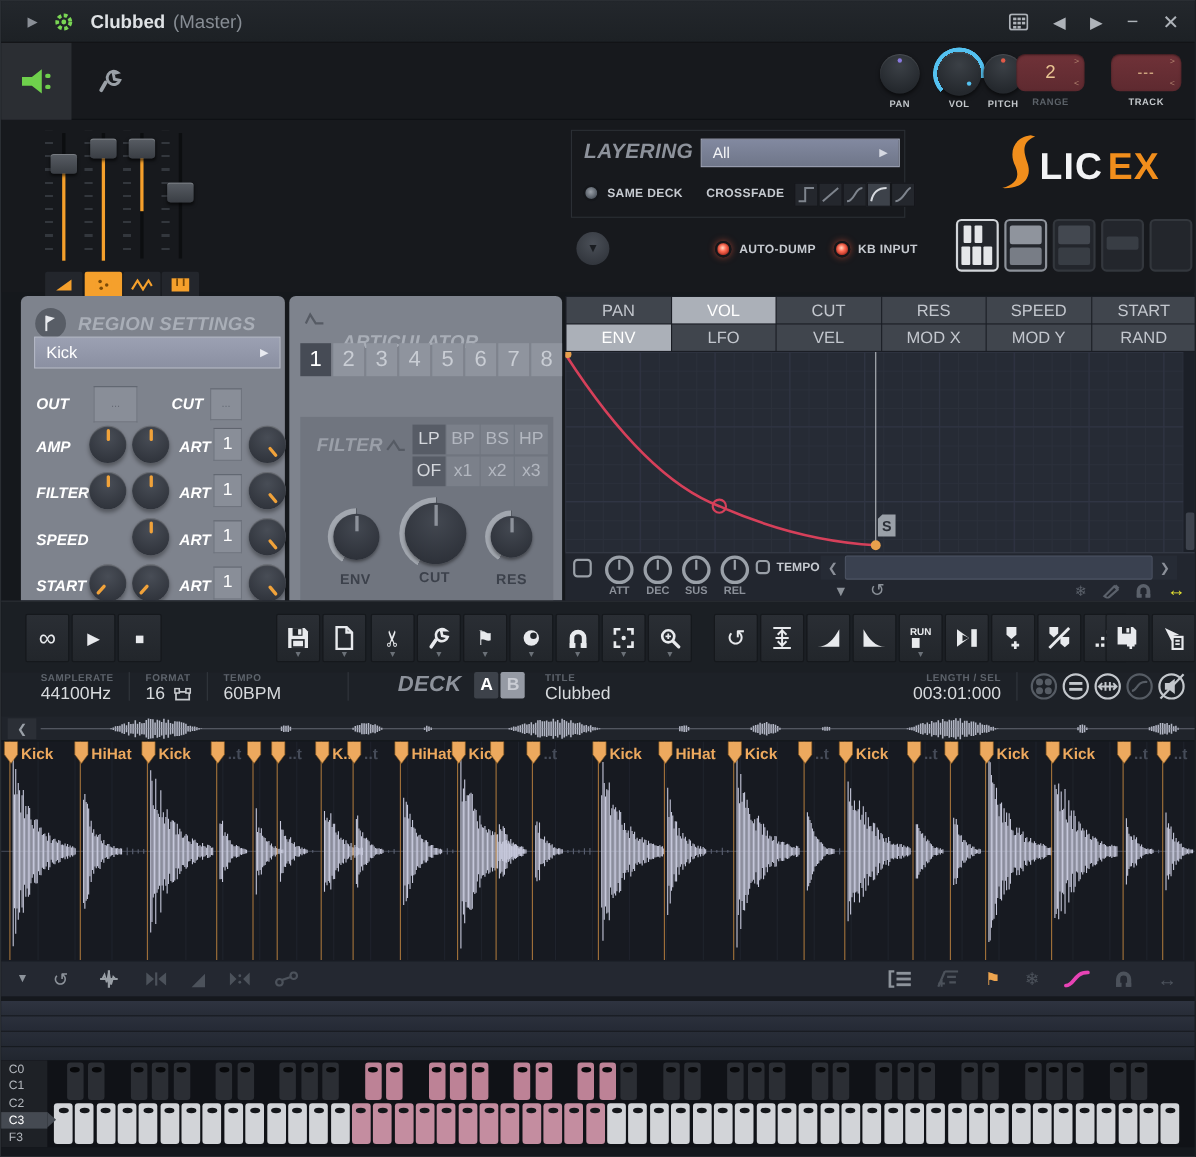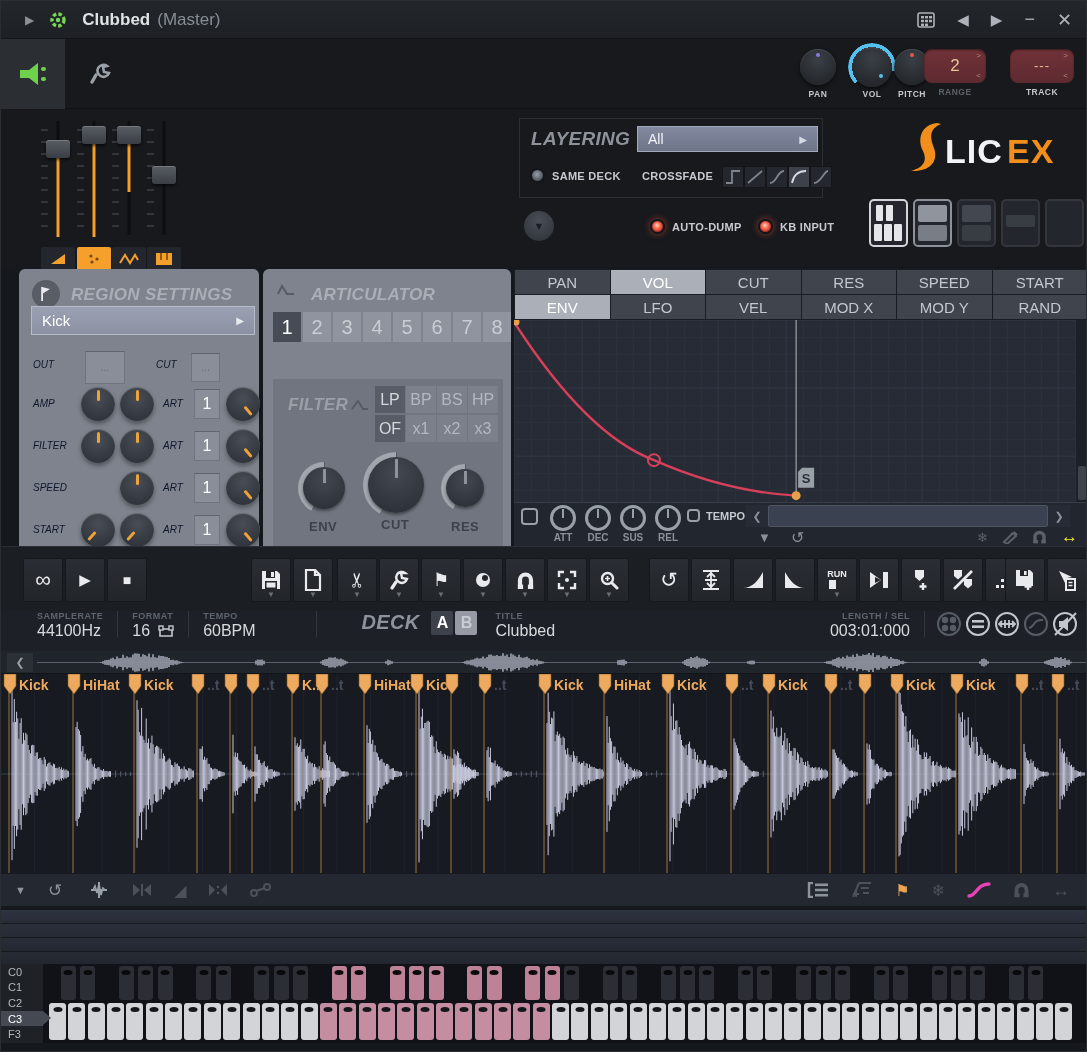--- a/index.html
+++ b/index.html
@@ -54,21 +54,21 @@
   .cfbtn.sel{background:#3d424a}
   .circbtn{width:30px;height:30px;border-radius:50%;background:radial-gradient(circle at 50% 35%,#4a4f57,#33373e 75%);display:flex;align-items:center;justify-content:center;color:#1a1d21;font-size:11px}
   .deckbtn{position:absolute;top:0;width:39px;height:48px;border-radius:5px;background:#23262c;border:2px solid #33373d}
   .deckbtn.sel{border-color:#d2d5d9}
 
   
   #midsec{left:0;top:265px;width:1087px;height:280px}
   .gpanel{position:absolute;background:#7e838d;border-radius:6px 6px 0 0}
   .gp-title-ico{width:28px;height:28px;border-radius:50%;background:#585d66;display:flex;align-items:center;justify-content:center}
   .gp-title{font-style:italic;font-weight:bold;font-size:17px;color:#a9aeb7;letter-spacing:.3px}
-  .glbl{font-style:italic;font-weight:normal;font-size:10px;color:#0f172a}
+  .glbl{font-style:italic;font-weight:bold;font-size:14px;color:#ffffff}
   .gbox{background:#898e98;border:1px solid #6f747e;border-top-color:#5f646e;color:#666b75;display:flex;align-items:center;justify-content:center;font-size:10px}
   .gknob{border-radius:50%;background:radial-gradient(circle at 50% 32%,#484d56,#30343c 78%);box-shadow:0 3px 4px rgba(0,0,0,.35),inset 0 1px 1px rgba(255,255,255,.25);position:relative}
   .gknob .rot{position:absolute;inset:0;transform:rotate(var(--r,0deg))}
   .gknob .rot i{position:absolute;left:calc(50% - 1.5px);top:3px;width:3px;height:32%;background:#f0a23a;border-radius:2px}
   #kick-dd{position:absolute;left:12px;top:37px;width:224px;height:29px;background:linear-gradient(#9ba0b2,#8b90a2);border:1px solid #b8bcca;color:#fff;font-size:15px;display:flex;align-items:center;padding:0 10px}
   #kick-dd .arr{margin-left:auto;color:#e8eaf0;font-size:10px}
   .artnum{width:28px;height:30px;background:#8f949e;color:#c9cdd4;font-size:20px;display:flex;align-items:center;justify-content:center}
   .artnum.sel{background:#464b55;color:#fff}
   .ftbtn{width:30px;height:27px;background:#7b808a;color:#b3b7c0;font-size:16px;display:flex;align-items:center;justify-content:center}
   .ftbtn.sel{background:#575c66;color:#d4d7dc}
@@ -472,21 +472,21 @@
           </div>
         </div>
     </div>
 
     <div class="gpanel" style="left:262px;top:3px;width:248px;height:277px">
       <span style="position:absolute;left:14px;top:14px">
         <svg width="18" height="14" viewBox="0 0 18 14">
             <path d="M1 11 L5 3 L10 11 L17 11" fill="none" stroke="#565b64" stroke-width="2"></path>
           </svg>
       </span>
-      <div class="gp-title" style="position:absolute;left:48px;top:16px">ARTICULATOR</div>
+      <div class="gp-title" style="position:absolute;left:48px;top:32px">ARTICULATOR</div>
       <div id="artnums" style="position:absolute;left:10px;top:43px;display:flex;gap:2px">
           <div class="artnum sel">1</div>
           <div class="artnum">2</div>
           <div class="artnum">3</div>
           <div class="artnum">4</div>
           <div class="artnum">5</div>
           <div class="artnum">6</div>
           <div class="artnum">7</div>
           <div class="artnum">8</div>
         </div>

